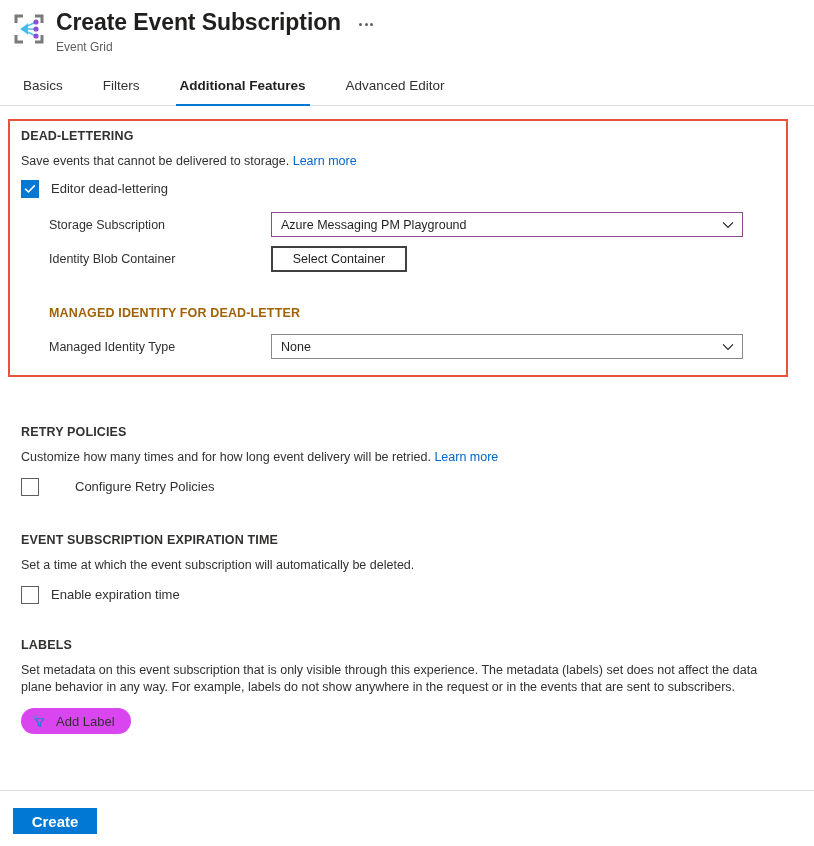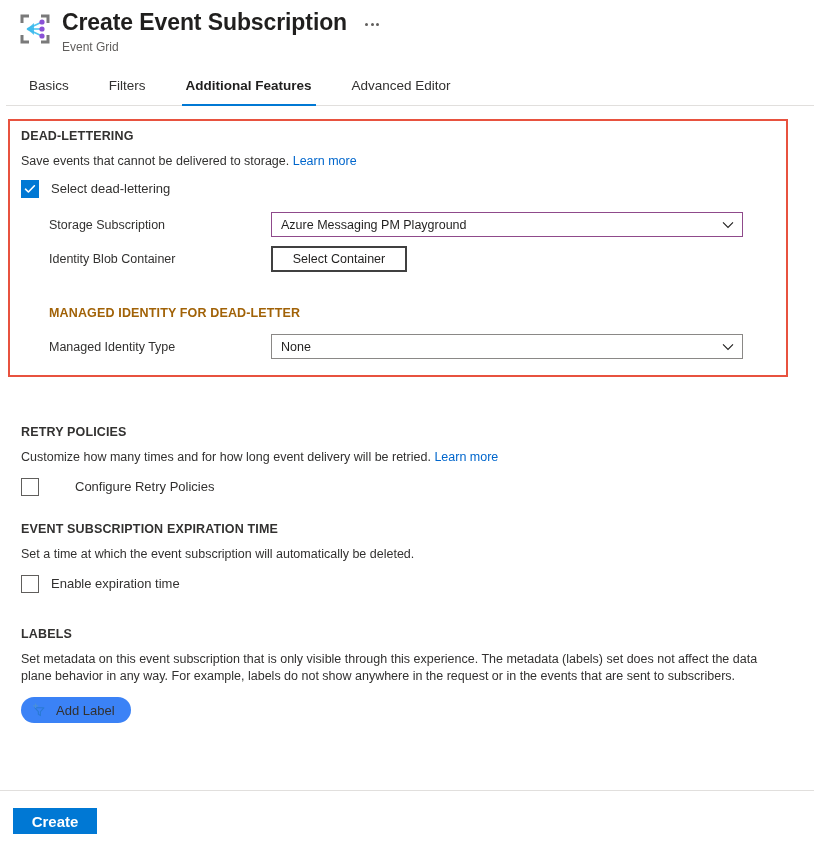--- a/index.html
+++ b/index.html
@@ -10,21 +10,21 @@
     height: 846px;
     background: #ffffff;
     font-family: "Liberation Sans", sans-serif;
     color: #323130;
     overflow: hidden;
   }
 
   
   .page-header {
     position: relative;
-    padding: 8px 0 0 6px;
+    padding: 8px 0 0 0;
   }
   .header-row {
     display: flex;
     align-items: flex-start;
     padding-left: 12px;
   }
   .resource-icon {
     width: 34px;
     height: 34px;
     margin-top: 4px;
@@ -235,21 +235,21 @@
     line-height: 16px;
   }
 
   
   .pill-button {
     display: inline-flex;
     align-items: center;
     gap: 9px;
     height: 26px;
     padding: 0 16px 0 11px;
-    background: #3b82f6;
+    background: #d946ef;
     border: none;
     border-radius: 13px;
     font-size: 13px;
     color: #323130;
     cursor: pointer;
     font-family: inherit;
     margin-top: 12px;
   }
 
   
@@ -331,21 +331,21 @@
       <span>Save events that cannot be delivered to storage.</span>
       <a class="link">Learn more</a>
     </div>
 
     <div class="check-row">
       <span class="checkbox checked">
         <svg class="tick" width="12" height="12" viewBox="0 0 12 12">
           <path d="M1.5 6.2 L4.4 9 L10.4 2.8" fill="none" stroke="#ffffff" stroke-width="1.6" stroke-linecap="round" stroke-linejoin="round"></path>
         </svg>
       </span>
-      <span class="check-label">Select dead-lettering</span>
+      <span class="check-label">Editor dead-lettering</span>
     </div>
 
     <div class="form-row" style="margin-top:14px;">
       <div class="form-label">Storage Subscription</div>
       <div class="dropdown focused">
         <span>Azure Messaging PM Playground</span>
         <svg class="chev" width="12" height="8" viewBox="0 0 12 8">
           <path d="M1 1.4 L6 6.4 L11 1.4" fill="none" stroke="#201f1e" stroke-width="1.1"></path>
         </svg>
       </div>
@@ -376,21 +376,21 @@
       <a class="link">Learn more</a>
     </div>
     <div class="check-row" style="margin-top:12px;gap:24px;">
       <span class="checkbox">
         
       </span>
       <span class="check-label">Configure Retry Policies</span>
     </div>
   </div>
 
-  <div class="section" style="margin-top:25px;">
+  <div class="section" style="margin-top:36px;">
     <div class="section-title">EVENT SUBSCRIPTION EXPIRATION TIME</div>
     <div class="section-desc">Set a time at which the event subscription will automatically be deleted.</div>
     <div class="check-row" style="margin-top:12px;">
       <span class="checkbox">
         
       </span>
       <span class="check-label">Enable expiration time</span>
     </div>
   </div>
 

